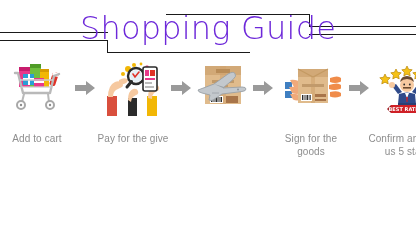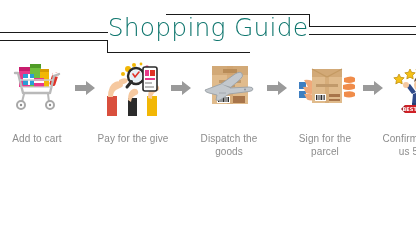--- a/index.html
+++ b/index.html
@@ -22,23 +22,23 @@
     height: 58px;
   }
   .header-title {
     position: absolute;
     left: 0;
     top: 13px;
     width: 416px;
     text-align: center;
     font-family: "DejaVu Sans", sans-serif;
     font-weight: 300;
-    font-size: 25px;
+    font-size: 32px;
     letter-spacing: 0.2px;
-    color: #0f766e;
+    color: #6d28d9;
     line-height: 30px;
     white-space: nowrap;
   }
   
   .rule {
     position: absolute;
     background: #1a1a1a;
   }
   .rule.h { height: 1px; }
   .rule.v { width: 1px; }
@@ -221,21 +221,20 @@
         <rect x="26.5" y="37" width="1" height="5" fill="#2b2b2b"></rect>
         <rect x="28.5" y="37" width="1.5" height="5" fill="#2b2b2b"></rect>
         <rect x="34" y="36" width="12" height="7" fill="#a8754a"></rect>
 
         <path d="M6 30 L22 24 L36 14 q5 -3 7 -0.5 q2 2.5 -2 6 L31 28 L50 27 q4 0 4 2 q0 2 -4 2.5 L30 34 L21 40 q-2 1 -4 0 l 1 -5 L10 33 q-4 -1 -4 -3 z" fill="#c3c8cd" stroke="#9aa0a6" stroke-width="0.9" stroke-linejoin="round"></path>
         <path d="M22 24 L32 27 L31 28 Z" fill="#9aa0a6"></path>
         <path d="M20 33 L27 33" stroke="#9aa0a6" stroke-width="0.8"></path>
         <circle cx="46" cy="29.5" r="1" fill="#8c9298"></circle>
       </svg>
     </div>
-    <div class="step-label">Dispatch the goods</div>
   </div>
 
   <div class="arrow">
     <svg width="20" height="14" viewBox="0 0 20 14">
       <path d="M0 4 L11 4 L11 0 L20 7 L11 14 L11 10 L0 10 Z" fill="#9a9a9a"></path>
     </svg>
   </div>
 
   <div class="step">
     <div class="step-art">
@@ -260,21 +259,21 @@
         <rect x="25.5" y="35" width="1.8" height="5" fill="#2b2b2b"></rect>
         <rect x="28.5" y="35" width="1.2" height="5" fill="#2b2b2b"></rect>
         <rect x="34" y="34" width="11" height="3" fill="#a8754a"></rect>
         <rect x="34" y="39" width="11" height="2" fill="#a8754a"></rect>
 
         <path d="M49 18 q8 -3 11 0 q2 2 -1 4 q-5 2 -10 0 z" fill="#f08c4a"></path>
         <path d="M48 25 q9 -3 12 0 q2 2 -1 4 q-6 2 -11 0 z" fill="#f08c4a"></path>
         <path d="M49 32 q8 -2 11 1 q2 2 -1 3.5 q-5 2 -10 0 z" fill="#f08c4a"></path>
       </svg>
     </div>
-    <div class="step-label">Sign for the parcel</div>
+    <div class="step-label">Sign for the goods</div>
   </div>
 
   <div class="arrow">
     <svg width="20" height="14" viewBox="0 0 20 14">
       <path d="M0 4 L11 4 L11 0 L20 7 L11 14 L11 10 L0 10 Z" fill="#9a9a9a"></path>
     </svg>
   </div>
 
   <div class="step">
     <div class="step-art">

